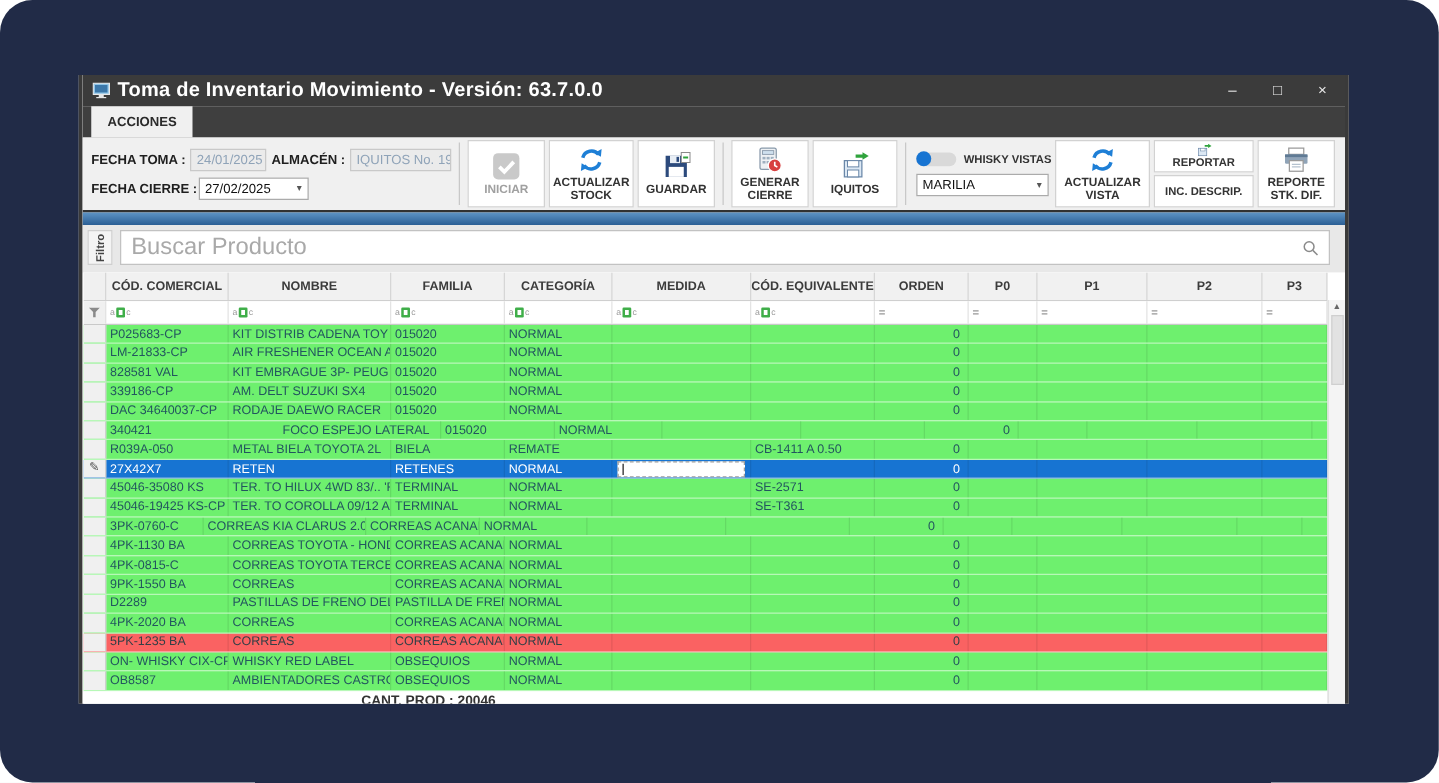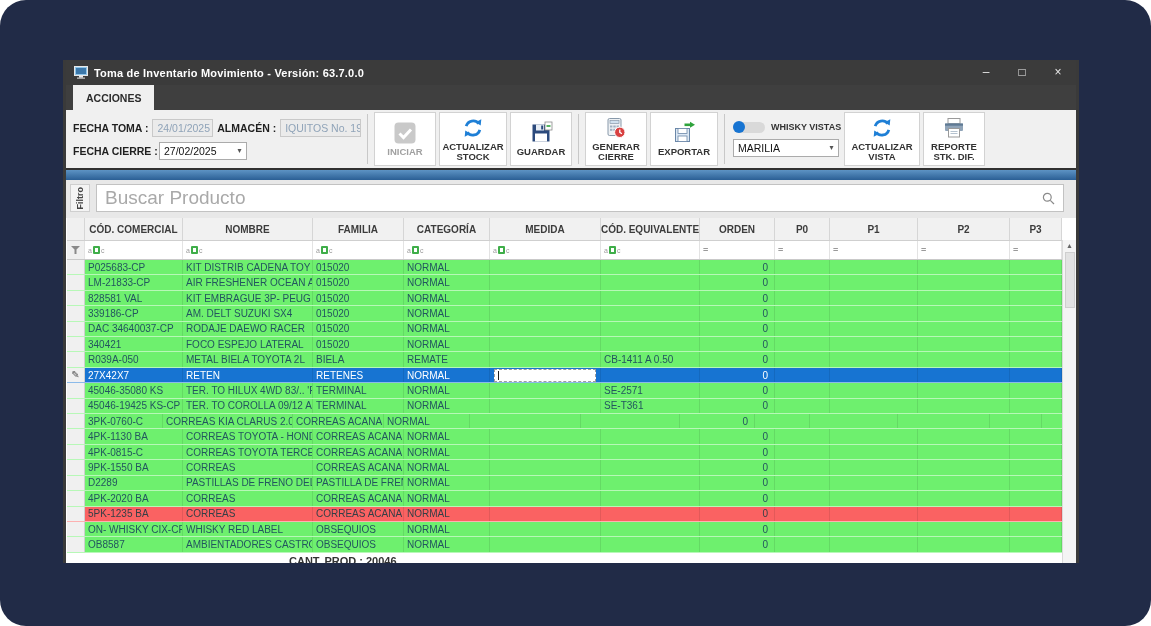--- a/index.html
+++ b/index.html
@@ -3,21 +3,21 @@
 <meta charset="utf-8">
 <style>
   html,body{margin:0;padding:0;width:1151px;height:626px;background:#ffffff;overflow:hidden;
     font-family:"Liberation Sans",sans-serif;}
   .frame{position:absolute;inset:0;background:#212b47;border-radius:26px;}
   .window{position:absolute;left:63px;top:60px;width:1016px;height:503px;box-sizing:border-box;
     border-left:3px solid #3a3a3a;border-right:3px solid #3a3a3a;background:#f0f0f0;
     display:flex;flex-direction:column;overflow:hidden;}
   
   .titlebar{height:25px;flex:none;background:#3b3b3b;display:flex;align-items:center;padding-left:8px;color:#fff;}
-  .title{font-size:11px;font-weight:bold;margin-left:6px;letter-spacing:.2px;}
+  .title{font-size:16px;font-weight:bold;margin-left:6px;letter-spacing:.2px;}
   .wincontrols{margin-left:auto;display:flex;height:100%;}
   .wincontrols span{width:36px;text-align:center;font-size:12px;line-height:25px;color:#e8e8e8;}
   
   .tabrow{height:25px;flex:none;background:#3f3f3f;display:flex;align-items:stretch;padding-left:7px;}
   .tab{background:#f0f0f0;color:#2b2b2b;font-weight:bold;font-size:10.5px;padding:0 13px;display:flex;align-items:center;}
   
   .toolbar{height:58px;flex:none;background:#f0f0f0;border-bottom:2px solid #313131;
     display:flex;align-items:center;padding:0 3px;gap:3px;}
   .fields{width:288px;flex:none;display:flex;flex-direction:column;gap:5px;padding-left:4px;}
   .frow{display:flex;align-items:center;gap:4px;}
@@ -185,21 +185,21 @@
       </div>
 
       <div class="btn bw-md">
         <svg width="24" height="24" viewBox="0 0 24 24">
           <rect x="3.5" y="7.5" width="14" height="13" fill="#dce8f4" stroke="#6a87a8"></rect>
           <rect x="6" y="7.5" width="9" height="5" fill="#fff" stroke="#6a87a8" stroke-width="0.8"></rect>
           <rect x="6" y="15" width="9" height="5.5" fill="#fff" stroke="#6a87a8" stroke-width="0.8"></rect>
           <path d="M12.5 3.8h6" stroke="#2fa33c" stroke-width="2.6"></path>
           <path d="M18 .8l5 3-5 3z" fill="#2fa33c"></path>
         </svg>
-        <span>EXPORTAR</span>
+        <span>IQUITOS</span>
       </div>
 
       <div class="vsep"></div>
 
       <div class="vista">
         <div class="togglerow">
           <div class="toggle"></div>
           <span class="toglabel">WHISKY VISTAS</span>
         </div>
         <div class="combo" style="width:100%;">
@@ -211,20 +211,34 @@
       <div class="btn bw-lg">
         <svg width="24" height="24" viewBox="0 0 24 24">
           <path d="M5.2 10.2a7.2 7.2 0 0 1 12.6-2.6" fill="none" stroke="#1e7fd6" stroke-width="2.8"></path>
           <path d="M20.3 3.2l-.6 6.2-5.2-3.1z" fill="#1e7fd6"></path>
           <path d="M18.8 13.8a7.2 7.2 0 0 1-12.6 2.6" fill="none" stroke="#1e7fd6" stroke-width="2.8"></path>
           <path d="M3.7 20.8l.6-6.2 5.2 3.1z" fill="#1e7fd6"></path>
         </svg>
         <span>ACTUALIZAR VISTA</span>
       </div>
 
+      <div class="btnstack">
+        <div class="smallbtn">
+          <svg width="13" height="11" viewBox="0 0 24 20">
+            <rect x="3.5" y="6.5" width="12" height="11" fill="#dce8f4" stroke="#6a87a8"></rect>
+            <rect x="6" y="6.5" width="7" height="4" fill="#fff" stroke="#6a87a8" stroke-width="0.8"></rect>
+            <path d="M12.5 3h6" stroke="#2fa33c" stroke-width="2.4"></path>
+            <path d="M17.5 0l5 3-5 3z" fill="#2fa33c"></path>
+          </svg>
+          <span>REPORTAR</span>
+        </div>
+        <div class="smallbtn">
+          <span>INC. DESCRIP.</span>
+        </div>
+      </div>
 
       <div class="btn bw-sm">
         <svg width="24" height="24" viewBox="0 0 24 24">
           <rect x="6" y="2.5" width="12" height="5" fill="#fff" stroke="#9a9a9a"></rect>
           <rect x="3" y="7.5" width="18" height="7.5" rx="1" fill="#90a4b8"></rect>
           <rect x="3" y="7.5" width="18" height="2.2" fill="#5f7a94"></rect>
           <rect x="6.5" y="12.5" width="11" height="8.5" fill="#fff" stroke="#9a9a9a"></rect>
           <line x1="8.5" y1="15.5" x2="15.5" y2="15.5" stroke="#b5c2cf"></line>
           <line x1="8.5" y1="17.5" x2="15.5" y2="17.5" stroke="#b5c2cf"></line>
         </svg>
@@ -393,21 +407,21 @@
             <div class="cell" style="width: 99px;"></div>
             <div class="cell num" style="width: 75px;">0</div>
             <div class="cell num" style="width: 55px;"></div>
             <div class="cell num" style="width: 88px;"></div>
             <div class="cell num" style="width: 92px;"></div>
             <div class="cell num" style="width: 52px;"></div>
           </div>
           <div class="row normal">
             <div class="cell ind" style="width: 18px;"></div>
             <div class="cell" style="width: 98px;">340421</div>
-            <div class="cell" style="width: 130px;">FOCO ESPEJO LATERAL</div>
+            <div class="cell" style="width: 130px; margin-left: 40px;">FOCO ESPEJO LATERAL</div>
             <div class="cell" style="width: 91px;">015020</div>
             <div class="cell" style="width: 86px;">NORMAL</div>
             <div class="cell" style="width: 111px;"></div>
             <div class="cell" style="width: 99px;"></div>
             <div class="cell num" style="width: 75px;">0</div>
             <div class="cell num" style="width: 55px;"></div>
             <div class="cell num" style="width: 88px;"></div>
             <div class="cell num" style="width: 92px;"></div>
             <div class="cell num" style="width: 52px;"></div>
           </div>

